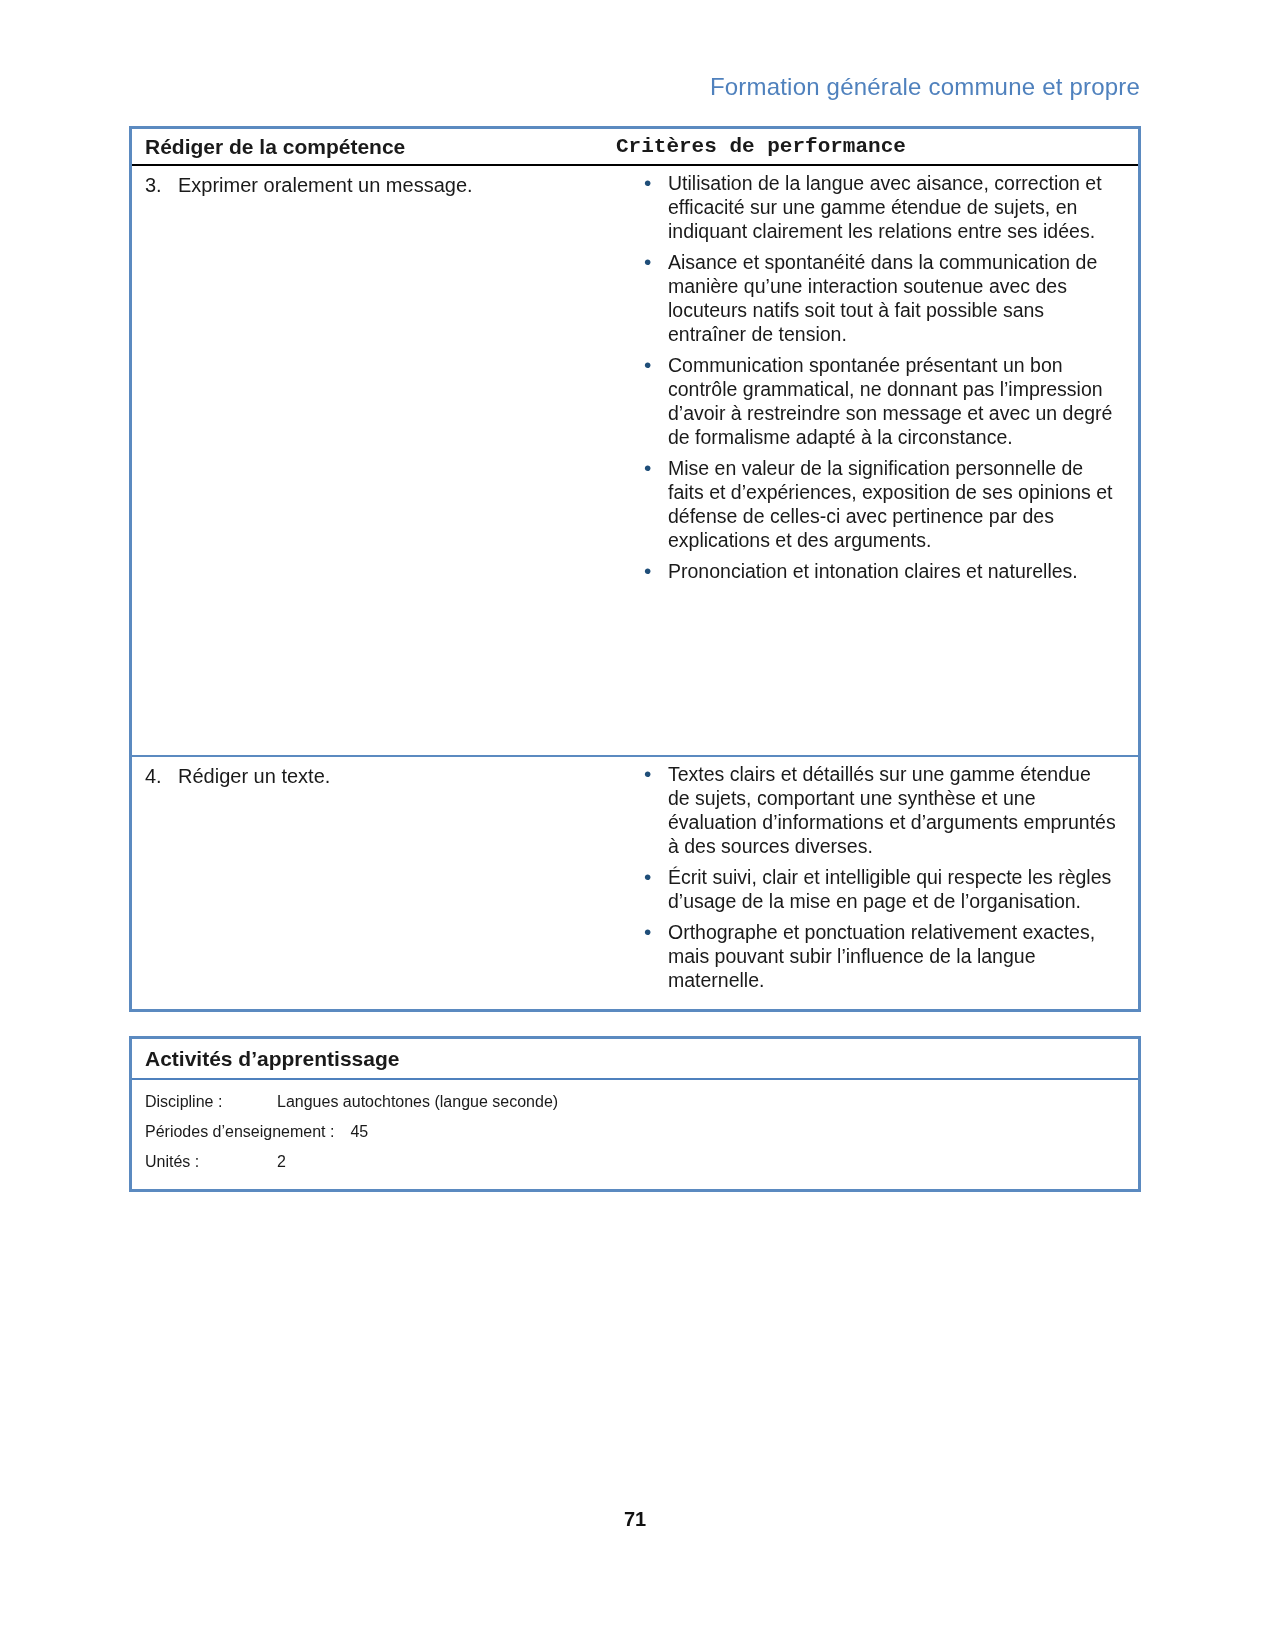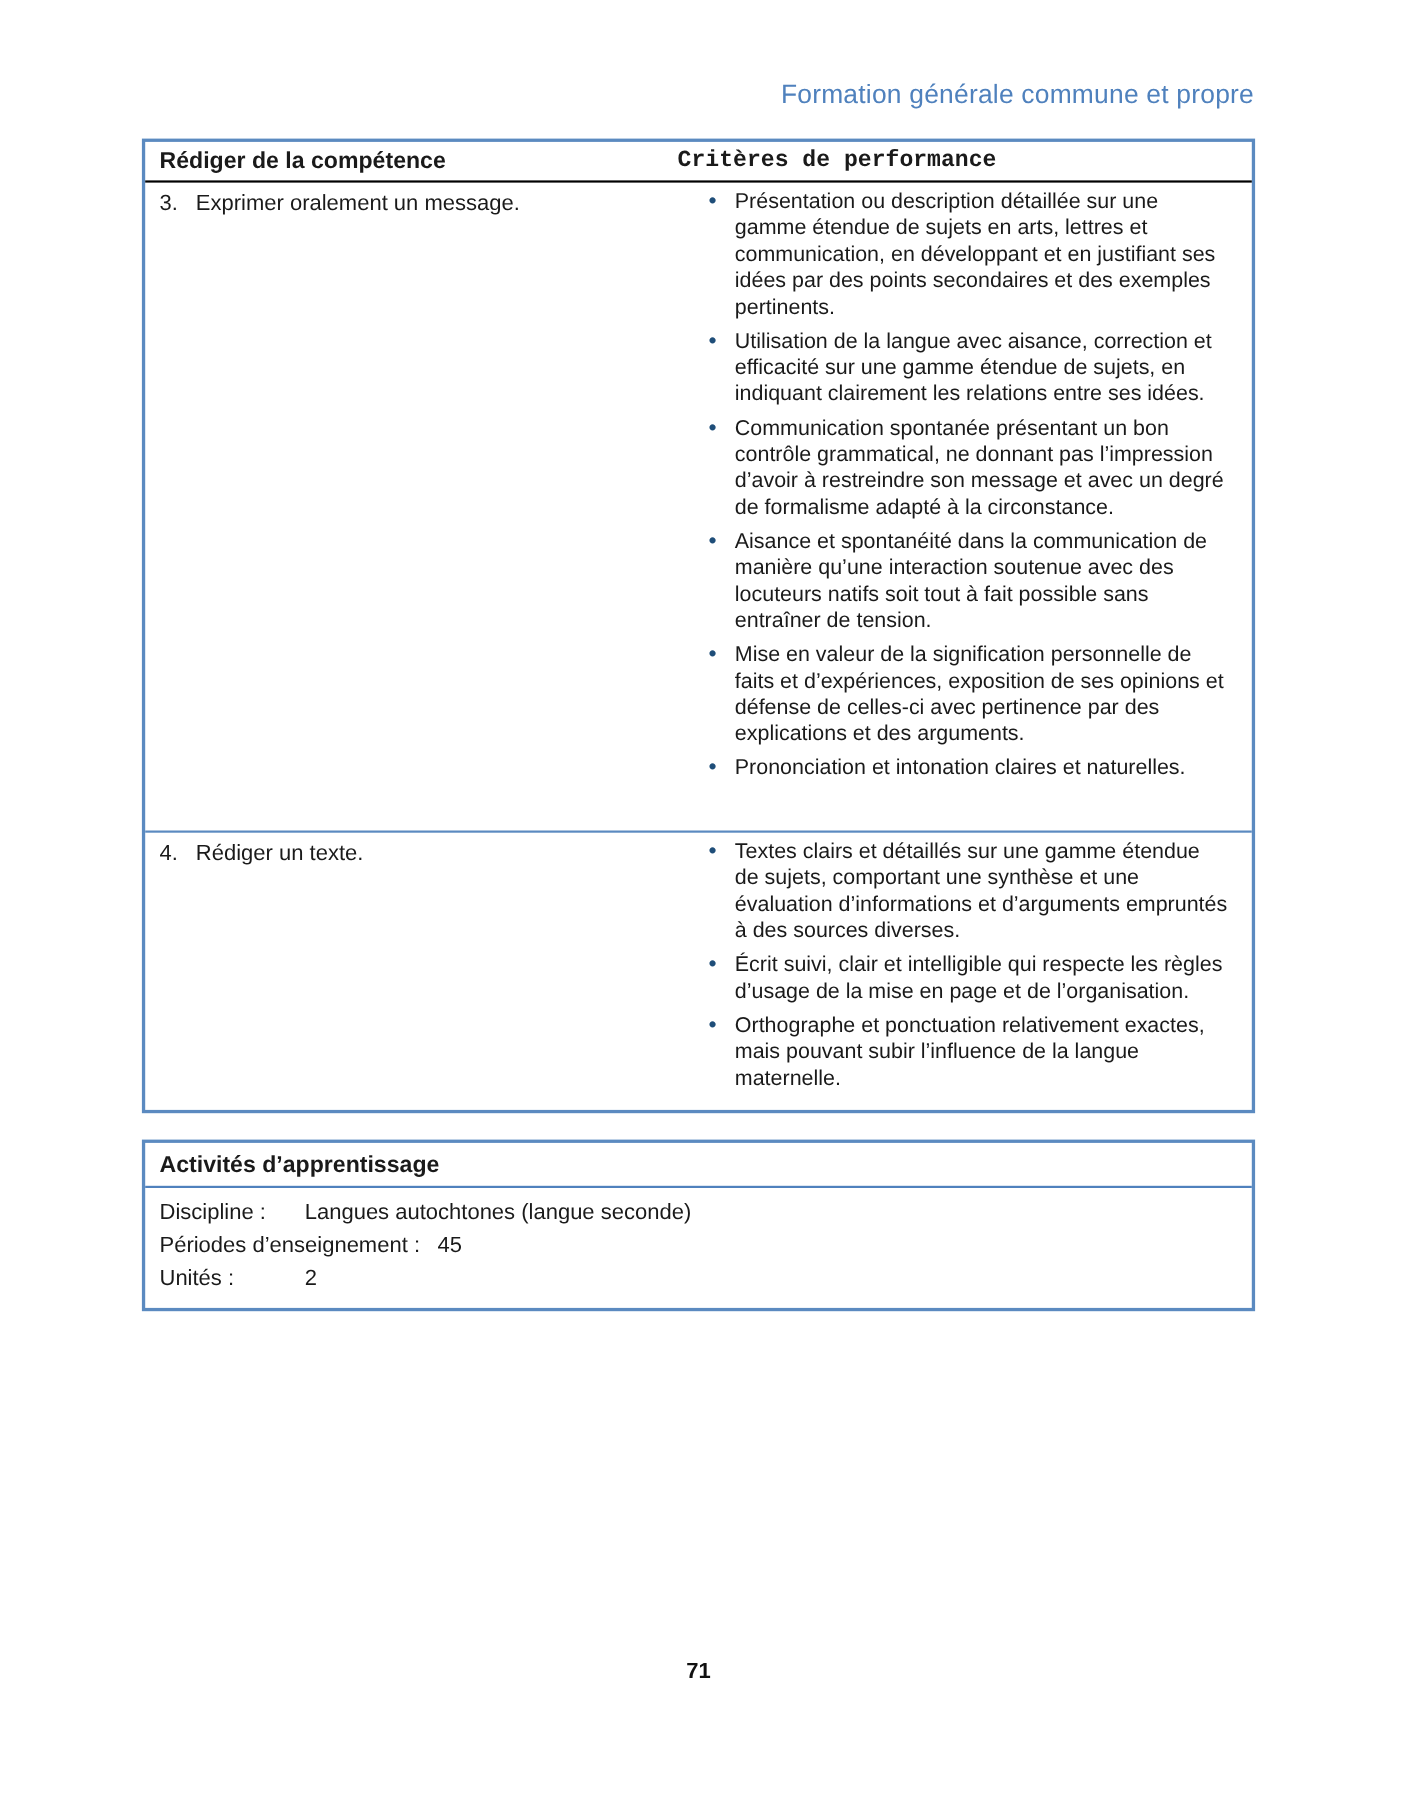--- a/index.html
+++ b/index.html
@@ -65,21 +65,21 @@
     margin-top:24px;
     background:#fff;
   }
   .act-header {
     font-weight:bold; font-size:21px;
     padding:7px 13px 6px;
     border-bottom:2px solid #4f81bd;
     line-height:26px;
   }
   .act-body { padding:7px 13px 12px; }
-  .act-field { display:flex; font-size:20px; line-height:30px; }
+  .act-field { display:flex; font-size:16px; line-height:30px; }
   .act-label { min-width:132px; padding-right:16px; white-space:nowrap; }
   .act-value { white-space:nowrap; }
 
   .page-footer {
     position:absolute; top:1508px; left:130px; width:1010px;
     text-align:center; font-size:20px; color:#111;font-weight:bold;
   }
 </style>
 </head>
 <body>
@@ -93,24 +93,23 @@
       <div class="th col1">Rédiger de la compétence</div>
       <div class="th col2">Critères de performance</div>
     </div>
 
     <div class="t-row r3">
       <div class="td col1">
         <span class="row-num">3.</span><span>Exprimer oralement un message.</span>
       </div>
       <div class="td col2">
         <ul class="criteria-list">
-          <li>Présentation ou description détaillée sur une gamme étendue de sujets en arts, lettres et communication, en développant et en justifiant ses idées par des points secondaires et des exemples pertinents.</li>
           <li>Utilisation de la langue avec aisance, correction et efficacité sur une gamme étendue de sujets, en indiquant clairement les relations entre ses idées.</li>
+          <li>Aisance et spontanéité dans la communication de manière qu’une interaction soutenue avec des locuteurs natifs soit tout à fait possible sans entraîner de tension.</li>
           <li>Communication spontanée présentant un bon contrôle grammatical, ne donnant pas l’impression d’avoir à restreindre son message et avec un degré de formalisme adapté à la circonstance.</li>
-          <li>Aisance et spontanéité dans la communication de manière qu’une interaction soutenue avec des locuteurs natifs soit tout à fait possible sans entraîner de tension.</li>
           <li>Mise en valeur de la signification personnelle de faits et d’expériences, exposition de ses opinions et défense de celles-ci avec pertinence par des explications et des arguments.</li>
           <li>Prononciation et intonation claires et naturelles.</li>
         </ul>
       </div>
     </div>
 
     <div class="t-row r4">
       <div class="td col1">
         <span class="row-num">4.</span><span>Rédiger un texte.</span>
       </div>

